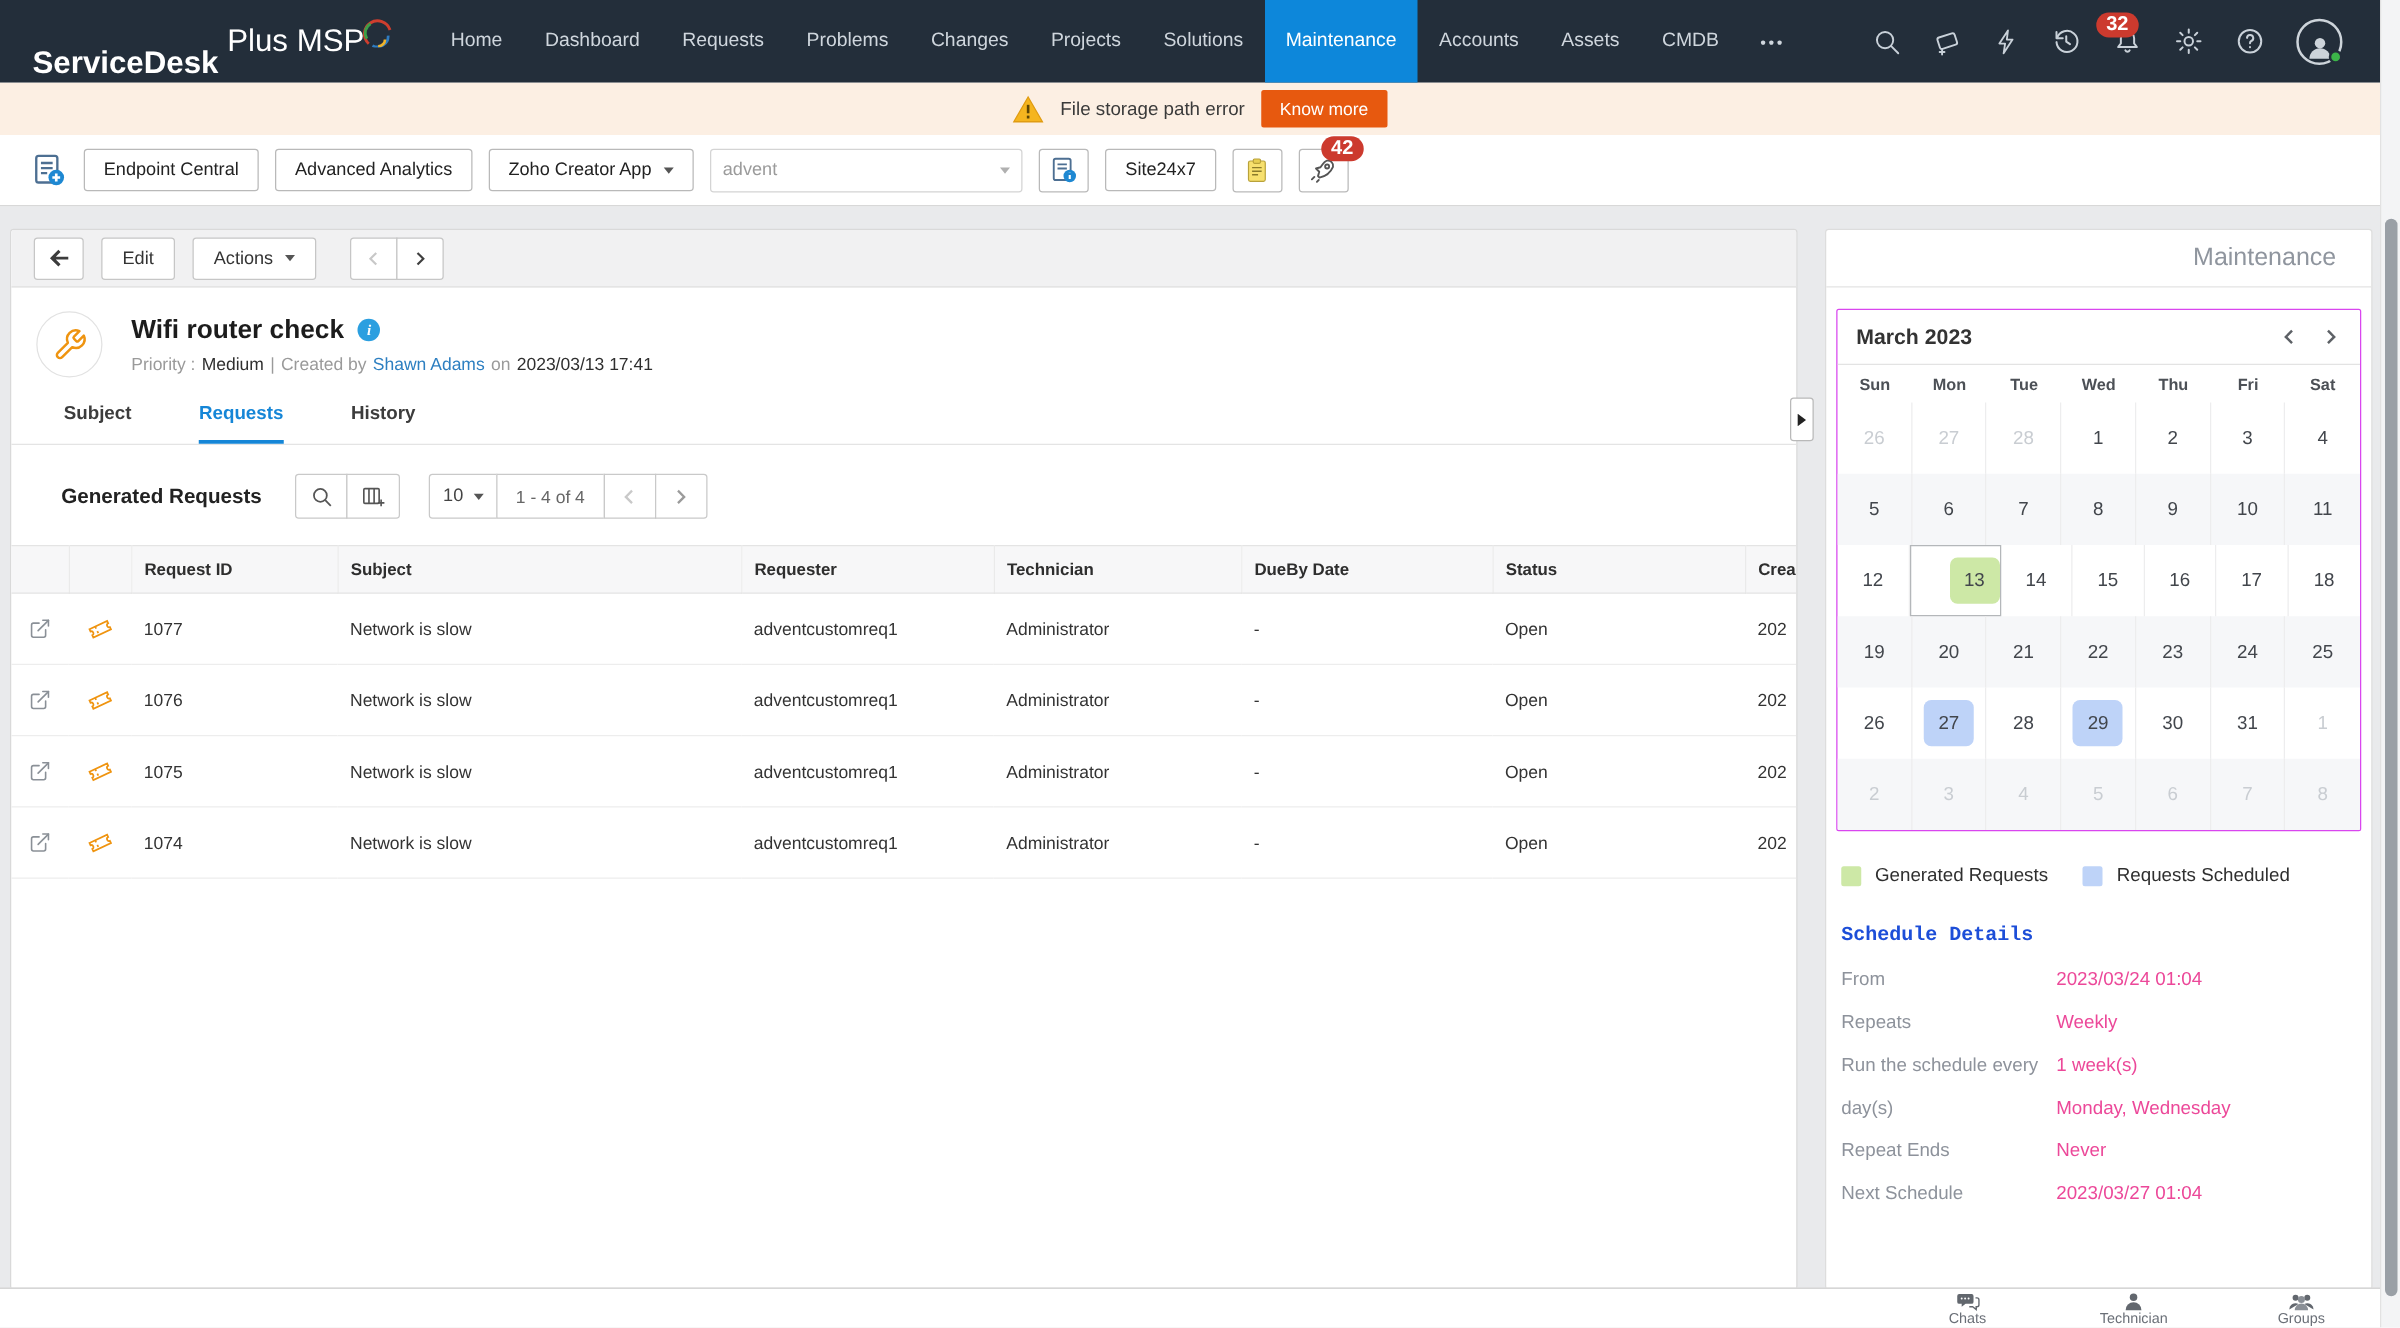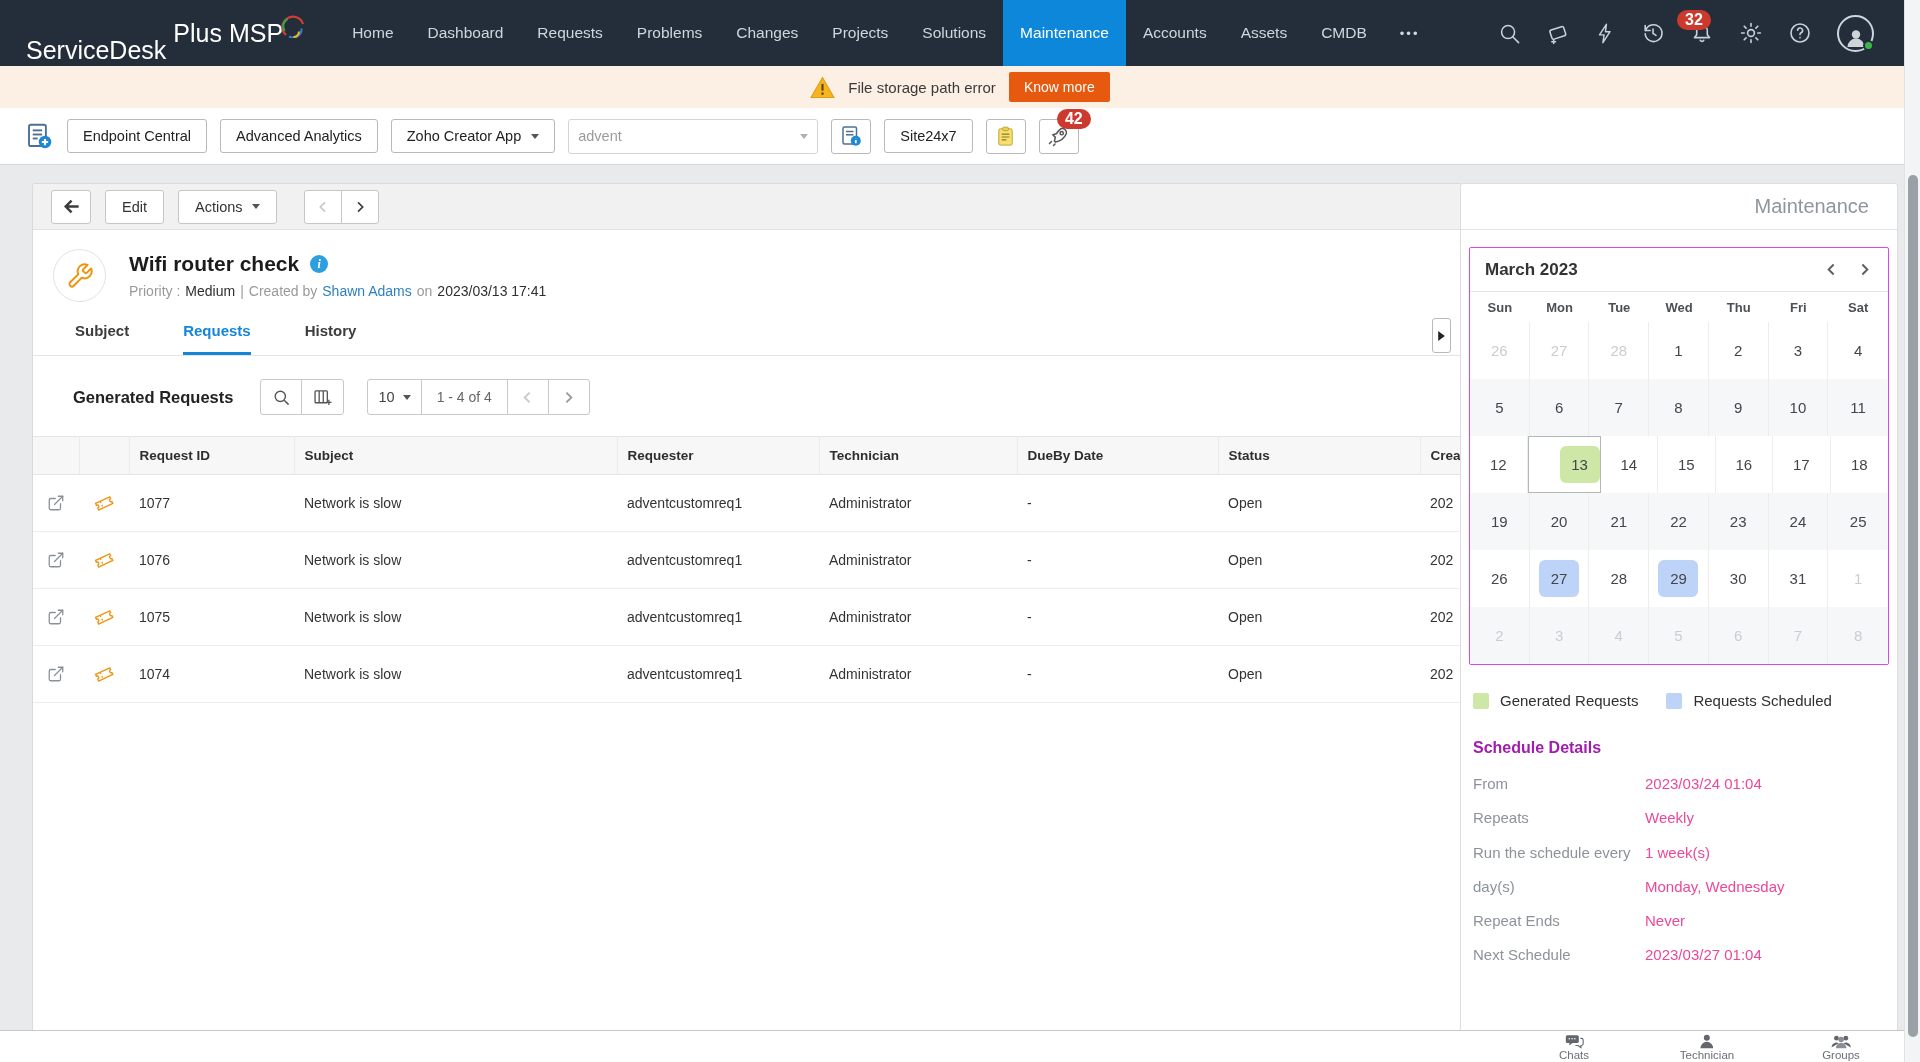--- a/index.html
+++ b/index.html
@@ -7,21 +7,21 @@
   body {
     font-family: "Liberation Sans", sans-serif;
     background:#e9eaec; position:relative; overflow:hidden; color:#333;
   }
   svg { display:block; }
 
   
   .navbar { position:absolute; left:0; top:0; width:100%; height:66px;
     background:#232e3a; display:flex; align-items:center; color:#cfd6dd; z-index:3; }
   .logo { margin-left:26px; font-size:25px; color:#fff; display:flex; align-items:center; white-space:nowrap; }
-  .logo b { font-weight:400;margin-top:35px; } .logo .lt { font-weight:400; margin-left:7px;} .logo .msp { font-weight:400; margin-left:7px;}
+  .logo b { font-weight:700;margin-top:35px; } .logo .lt { font-weight:400; margin-left:7px;} .logo .msp { font-weight:400; margin-left:7px;}
   .swoosh { margin-left:-4px; margin-top:-16px; }
   .nav-menu { display:flex; height:100%; margin-left:30px; align-items:stretch; font-size:15.5px; }
   .nav-item { display:flex; align-items:center; padding:0 17px; cursor:pointer; white-space:nowrap; }
   .nav-item.active { background:#0d87da; color:#fff; }
   .nav-more { display:flex; align-items:center; padding:0 16px; font-size:13px; letter-spacing:2px; cursor:pointer; }
   .nav-icons { margin-left:auto; display:flex; align-items:center; gap:25px; margin-right:46px; }
   .nav-ic { position:relative; cursor:pointer; color:#c9d1d9; }
   .nav-ic svg { stroke:#c9d1d9; fill:none; stroke-width:1.6; stroke-linecap:round; stroke-linejoin:round; }
   .red-badge { position:absolute; top:-11px; left:-13px; background:#cc3a2e; color:#fff;
     font-size:16px; font-weight:bold; border-radius:10px; padding:2px 8px; line-height:1; }
@@ -45,21 +45,21 @@
   .tb-input-wrap { width:250px; height:35px; border:1px solid #d4d4d4; border-radius:3px;
     display:flex; align-items:center; padding:0 9px; background:#fff; }
   .tb-input { border:none; outline:none; flex:1; font-size:14.5px; color:#9b9b9b; font-family:inherit; background:transparent; }
   .tb-iconbtn { border:1px solid #b9b9b9; border-radius:3px; min-width:40px; height:35px;
     display:flex; align-items:center; justify-content:center; position:relative; background:#fff; cursor:pointer; }
   .caret { width:0; height:0; border-left:4.5px solid transparent; border-right:4.5px solid transparent;
     border-top:5px solid #555; }
   .caret.lt { border-top-color:#b0b0b0; }
 
   
-  .main-panel { position:absolute; left:32px; top:183px; width:1430px; height:849px;
+  .main-panel { position:absolute; left:8px; top:183px; width:1430px; height:849px;
     background:#fff; border:1px solid #d9d9d9; border-radius:3px; overflow:hidden; }
   .panel-toolbar { height:46px; background:#f1f1f2; border-bottom:1px solid #e0e0e0;
     display:flex; align-items:center; padding-left:18px; gap:14px; }
   .pt-btn { background:#fff; border:1px solid #c6c6c6; border-radius:3px; height:34px;
     display:flex; align-items:center; padding:0 16px; font-size:14.5px; color:#333; gap:9px;
     cursor:pointer; font-family:inherit; }
   .pt-btn.icon { width:40px; padding:0; justify-content:center; }
   .pager-group { display:flex; margin-left:14px; }
   .pager-group .pt-btn { border-radius:0; margin-left:-1px; width:38px; padding:0; justify-content:center; }
   .pager-group .pt-btn:first-child { border-radius:3px 0 0 3px; }
@@ -131,21 +131,21 @@
   .cal-cell.selected { border:1px solid #b4b7ba; background:#fff;padding-left:31px; }
   .day-badge { width:40px; height:37px; border-radius:6px; display:flex; align-items:center; justify-content:center; }
   .day-badge.generated { background:#cde8a6; }
   .day-badge.scheduled { background:#bed3f8; }
 
   .legend { display:flex; gap:28px; margin:27px 0 0 12px; font-size:15px; color:#2f2f2f; align-items:center; }
   .legend-item { display:flex; align-items:center; }
   .legend-swatch { width:16px; height:16px; border-radius:2px; margin-right:11px; }
 
   .schedule { margin:30px 14px 0 12px; }
-  .sched-heading { font-size:16px; font-weight:bold; color:#a21caf; }
+  .sched-heading { font-size:16px; font-weight:bold; color:#1d4ed8;font-family:Liberation Mono, monospace; }
   .sched-rows { margin-top:17px; display:grid; grid-template-columns:172px 1fr; row-gap:14px; font-size:15px; }
   .sched-label { color:#8d929b; line-height:1.35; padding-right:8px; }
   .sched-value { color:#ec4899; line-height:1.35; }
 
   
   .bottombar { position:absolute; left:0; bottom:0; width:100%; height:32px; background:#fff;
     border-top:1px solid #c9c9c9; z-index:4; }
   .bb-item { position:absolute; bottom:1px; transform:translateX(-50%); display:flex;
     flex-direction:column; align-items:center; font-size:11.5px; color:#6a6f77; cursor:pointer; }
 

